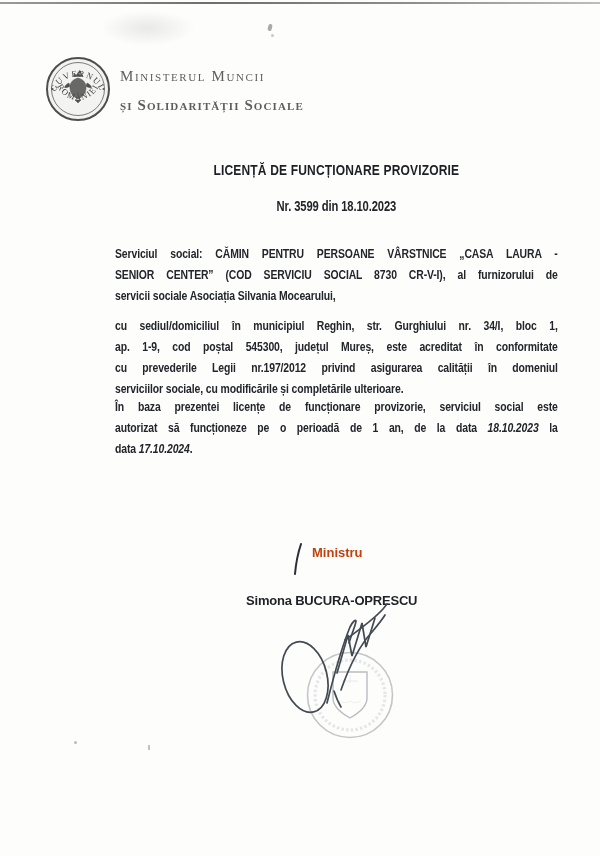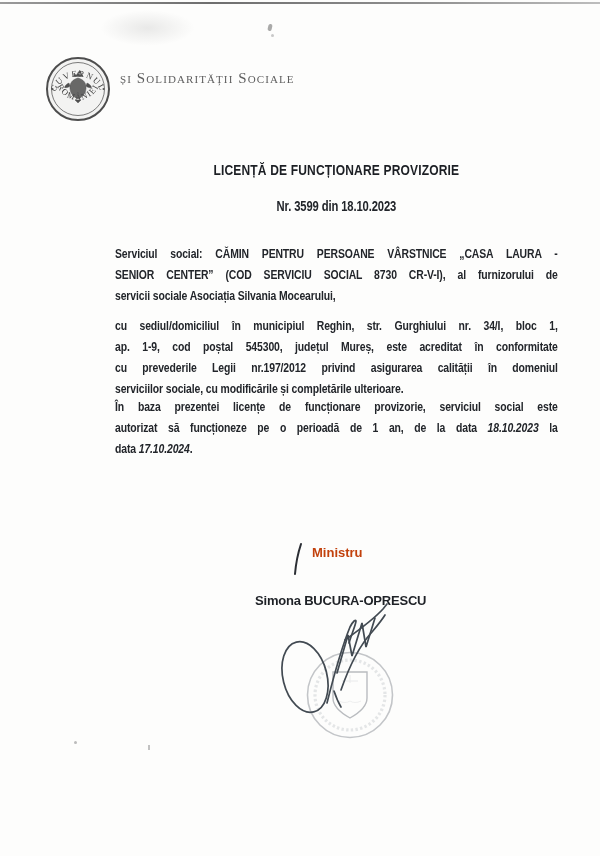--- a/index.html
+++ b/index.html
@@ -12,36 +12,36 @@
   .speck1{position:absolute;left:268px;top:24px;width:4px;height:7px;background:#8d8d8d;
         border-radius:2px;transform:rotate(14deg);opacity:.75;}
   .speck2{position:absolute;left:271px;top:34px;width:3px;height:3px;background:#a5a5a5;border-radius:50%;opacity:.6;}
   .speck3{position:absolute;left:74px;top:741px;width:3px;height:3px;background:#bbb;border-radius:50%;}
   .speck4{position:absolute;left:148px;top:745px;width:2px;height:5px;background:#c2c2c2;}
 
   .seal{position:absolute;left:43px;top:53px;}
   .ministry{position:absolute;left:120px;top:68px;color:#5e5e5e;
         font-family:"Liberation Serif",serif;font-variant:small-caps;}
   .ministry .m1{font-size:15px;letter-spacing:1.6px;}
-  .ministry .m2{font-size:15px;letter-spacing:1.1px;margin-top:2px;}
+  .ministry .m2{font-size:15px;letter-spacing:1.1px;margin-top:12px;font-weight:bold;}
 
   .textblock{position:absolute;left:115px;top:0;width:552px;height:856px;
         transform:scaleX(0.802);transform-origin:left top;
         font-weight:700;font-size:13px;color:#22252a;letter-spacing:-0.15px;}
   .title{position:absolute;top:161px;width:552px;text-align:center;font-size:15px;letter-spacing:.2px;color:#1c1f24;}
   .number{position:absolute;top:198px;width:552px;text-align:center;font-size:14px;}
   .para{position:absolute;width:552px;}
   .p1{top:243px;} .p2{top:315px;} .p3{top:396px;}
   .jline{line-height:21px;text-align:justify;text-align-last:justify;white-space:normal;}
   .lastline{text-align-last:left;}
   .it{font-style:italic;}
 
   .ministru-label{position:absolute;left:312px;top:545px;font-weight:700;font-size:13px;color:#c2410c;}
   .slash{position:absolute;left:291px;top:541px;}
-  .minister-name{position:absolute;left:255px;top:593px;font-weight:700;font-size:13px;color:#1e2126;letter-spacing:-0.2px;text-align:center;}
+  .minister-name{position:absolute;left:246px;top:593px;font-weight:700;font-size:13px;color:#1e2126;letter-spacing:-0.2px;text-align:center;}
   .stamp{position:absolute;left:306px;top:651px;opacity:.8;}
   .signature{position:absolute;left:275px;top:593px;}
 </style>
 </head>
 <body>
 
 <div class="page">
 
   <div class="scan-line"></div>
   <div class="smudge"></div>
@@ -67,20 +67,21 @@
     <g fill="#4f4f4f" stroke="#4f4f4f">
       <path d="M35,20 l1.6,-2.6 1.6,2.6 z" stroke-width="0.5"></path>
       <path d="M30.5,23.5 h9 l-1,-3 -1.6,1.8 -1.9,-2.6 -1.9,2.6 -1.6,-1.8 z" stroke-width="0.4"></path>
       <path d="M35,25 c-5.5,1.5 -8.5,5 -8,10.5 c0.4,5 3.5,8.5 8,10.5 c4.5,-2 7.6,-5.5 8,-10.5 c0.5,-5.5 -2.5,-9 -8,-10.5 z" fill-opacity="0.85" stroke-width="0.5"></path>
       <path d="M26,30 c-2.5,1 -4,2.5 -4.5,4.5 c2,0.5 4,0 5.5,-1.5 z M44,30 c2.5,1 4,2.5 4.5,4.5 c-2,0.5 -4,0 -5.5,-1.5 z" stroke-width="0.4"></path>
       <path d="M32,47 l3,3 3,-3 z" stroke-width="0.4"></path>
     </g>
   </svg>
 
   <div class="ministry">
+    <div class="m1">Ministerul Muncii</div>
     <div class="m2">și Solidarității Sociale</div>
   </div>
 
   <div class="textblock">
     <div class="title">LICENȚĂ DE FUNCȚIONARE PROVIZORIE</div>
     <div class="number">Nr. 3599 din 18.10.2023</div>
 
     <div class="para p1">
       <div class="jline">Serviciul social: CĂMIN PENTRU PERSOANE VÂRSTNICE „CASA LAURA -</div>
       <div class="jline">SENIOR CENTER” (COD SERVICIU SOCIAL 8730 CR-V-I), al furnizorului de</div>

